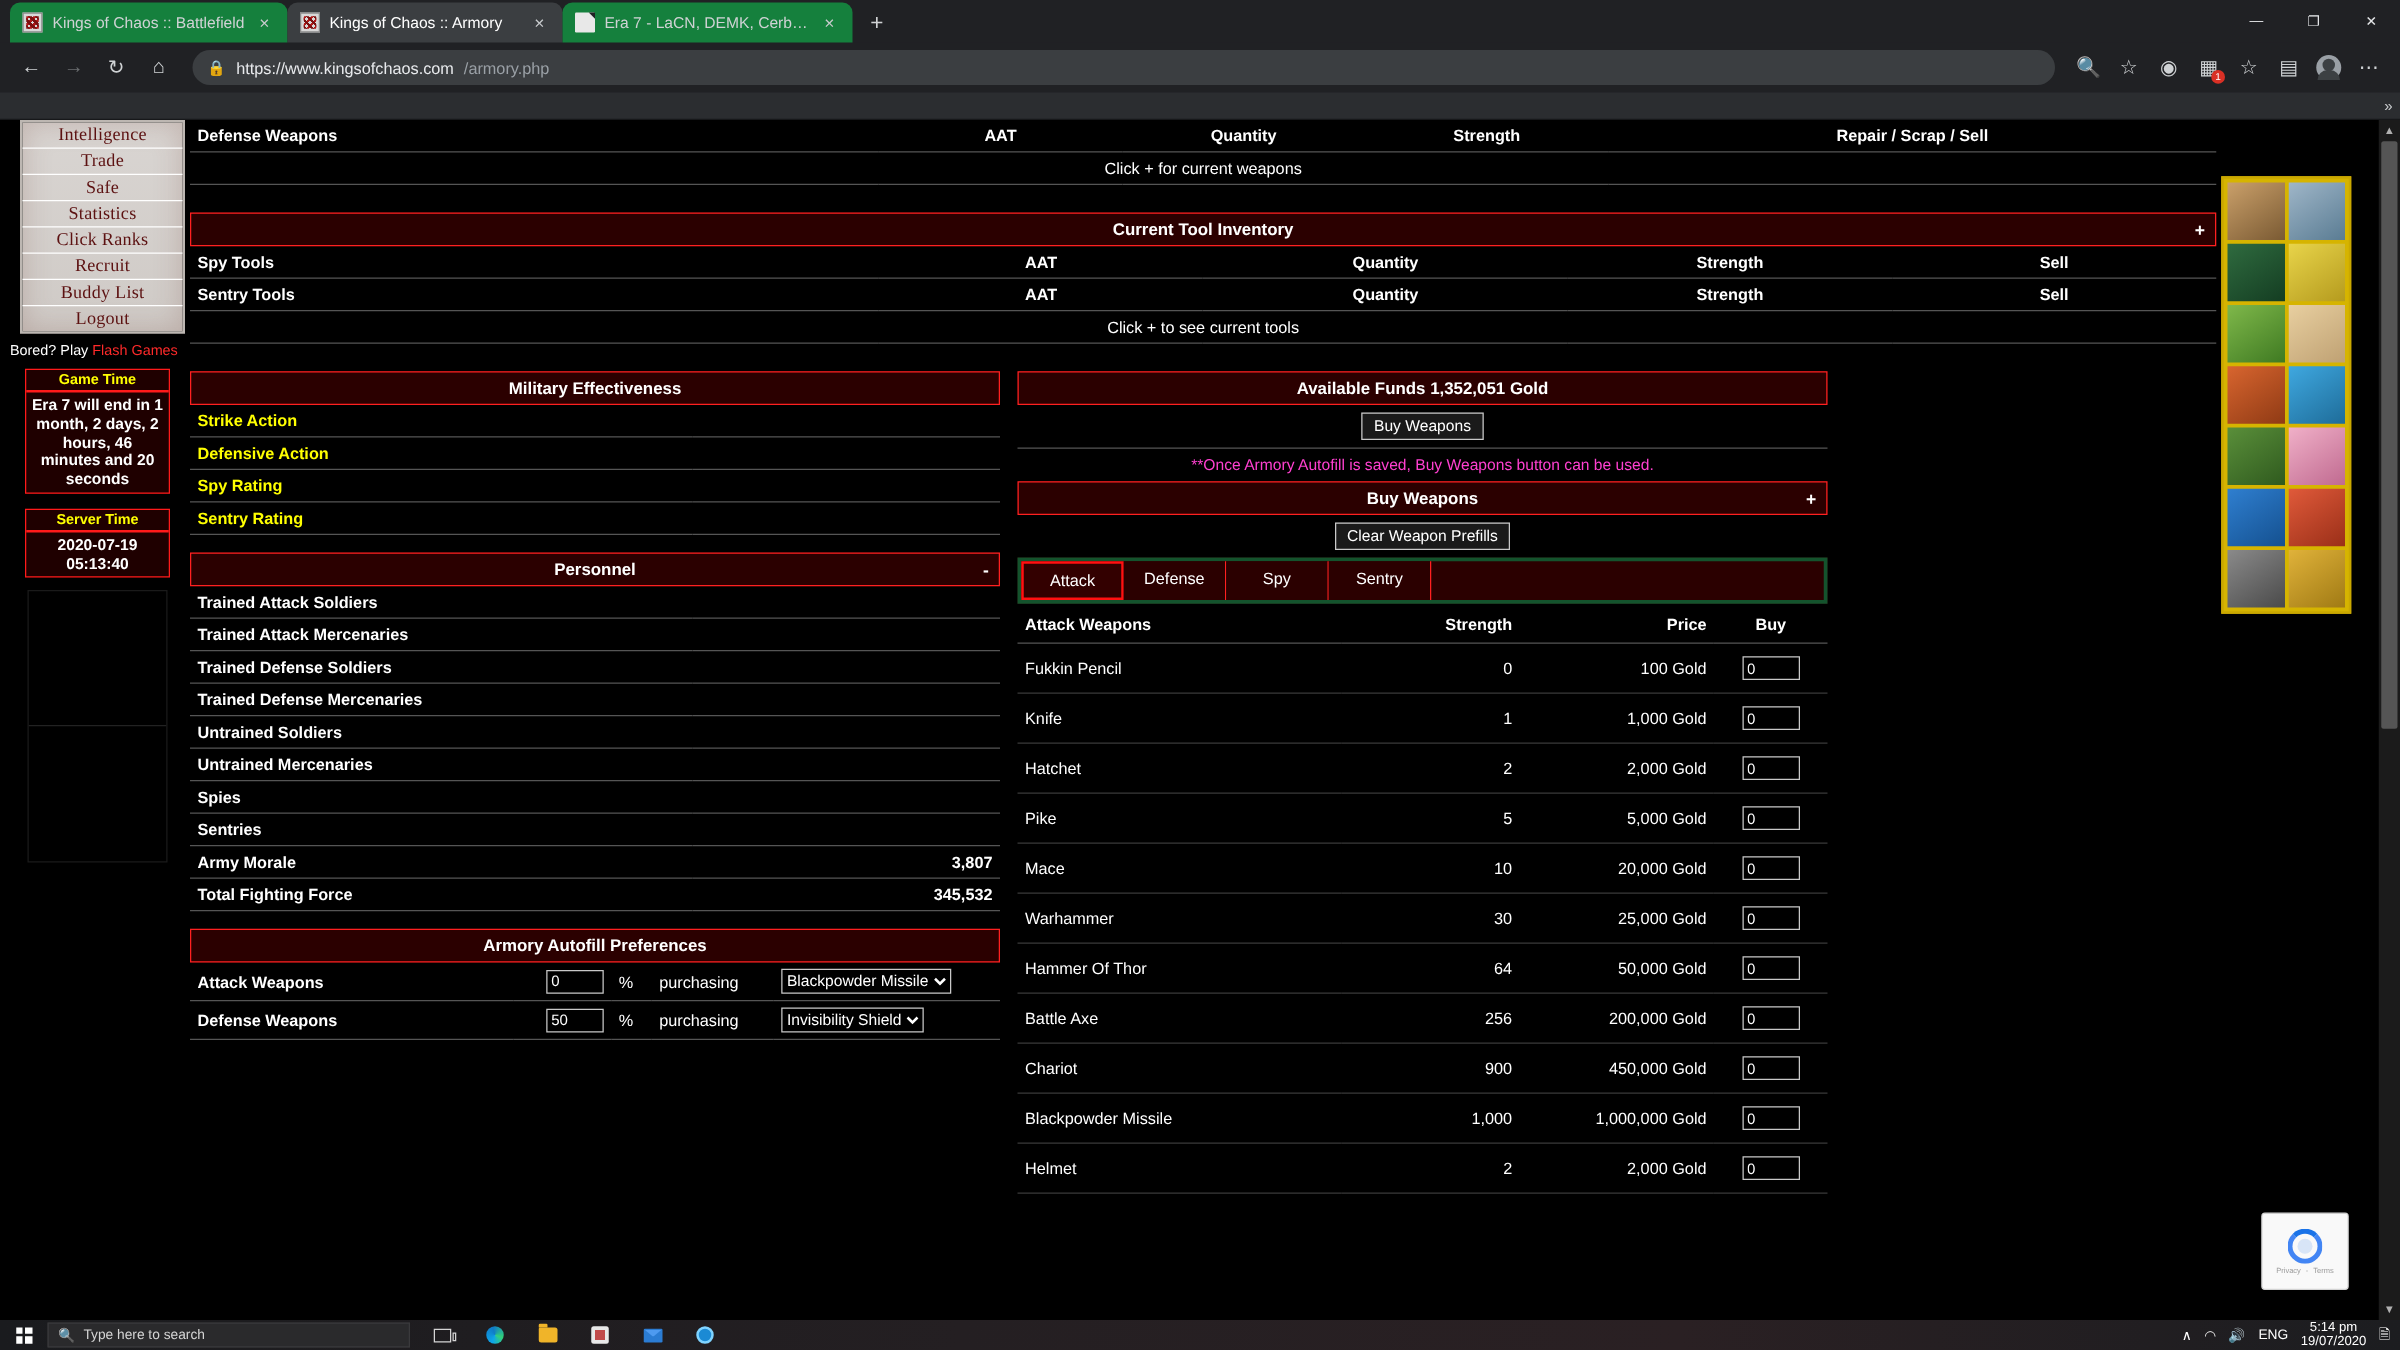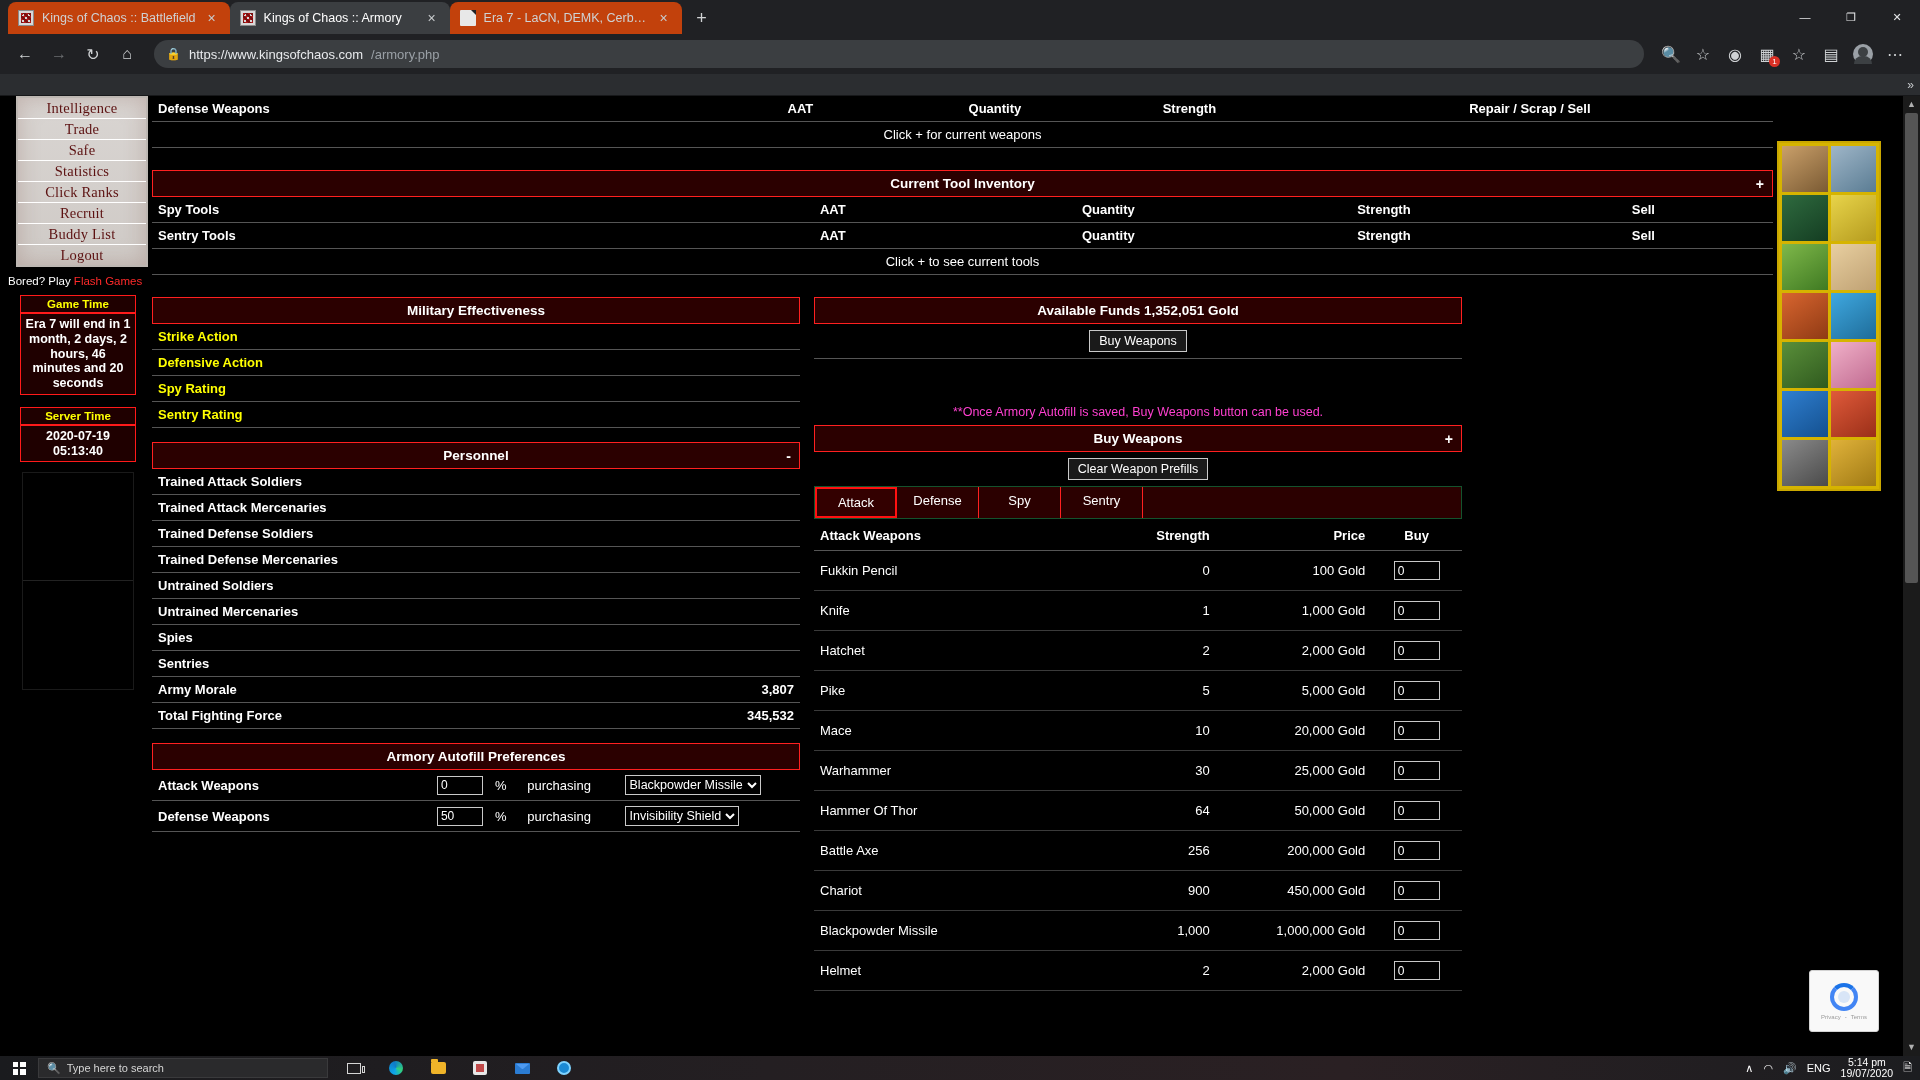--- a/index.html
+++ b/index.html
@@ -9,21 +9,21 @@
     font-family: "Liberation Sans", sans-serif;
   }
 
   
   .browser { width: 1920px; height: 1056px; background: #202124; position: relative; }
   .tabstrip { height: 34px; background: #202124; display: flex; align-items: flex-end; padding-left: 8px; }
   .tab {
     height: 32px; min-width: 220px; max-width: 232px;
     display: flex; align-items: center; gap: 8px;
     padding: 0 10px; border-radius: 8px 8px 0 0;
-    color: #cfd2d4; font-size: 12.5px; background: #c2410c;
+    color: #cfd2d4; font-size: 12.5px; background: #15803d;
   }
   .tab.active { background: #3b3e41; color: #fff; }
   .tab .favicon { width: 16px; height: 16px; flex: 0 0 16px; position: relative; }
   .fav-kc { background: #d8d8d8; border: 1px solid #8a8a8a; }
   .fav-kc::after {
     content: ""; position: absolute; inset: 2px;
     background:
       repeating-linear-gradient(45deg, #7a1010 0 2px, transparent 2px 4px),
       repeating-linear-gradient(-45deg, #b01818 0 2px, transparent 2px 4px);
   }
@@ -109,23 +109,23 @@
   .spacer-sm { height: 14px; }
   .spacer-md { height: 22px; }
 
   .btn {
     background: #1a1a1a; color: #fff; border: 1px solid #c9c9c9;
     font-family: "Liberation Sans", sans-serif; font-size: 12.5px;
     padding: 3px 9px; cursor: pointer;
   }
   .btnrow { text-align: center; padding: 6px 0; }
   .btnrow.rightish { text-align: center; }
-  .note-pink { color: #ff40d0; font-size: 12.5px; text-align: center; padding: 6px 0; margin-top: 40px; }
-
-  .tabs { display: flex; border: 1px solid #14532d; background: #2b0000; }
+  .note-pink { color: #ff40d0; font-size: 12.5px; text-align: center; padding: 6px 0; }
+
+  .tabs { display: flex; border: 3px solid #14532d; background: #2b0000; }
   .tabbtn {
     padding: 6px 0; width: 82px; text-align: center; color: #fff; font-size: 13px;
     border-right: 1px solid #ff2020; background: #2b0000; cursor: pointer;
   }
   .tabbtn.active { border: 2px solid #ff1111; background: #330000; font-weight: normal; }
   .tabs .filler { flex: 1 1 auto; }
 
   .wtable { width: 100%; border-collapse: collapse; margin-top: 2px; }
   .wtable th { font-size: 13px; font-weight: bold; color: #fff; padding: 7px 6px; border-bottom: 1px solid #555; }
   .wtable td { font-size: 13px; color: #fff; padding: 10px 6px; border-bottom: 1px solid #3a3a3a; }

